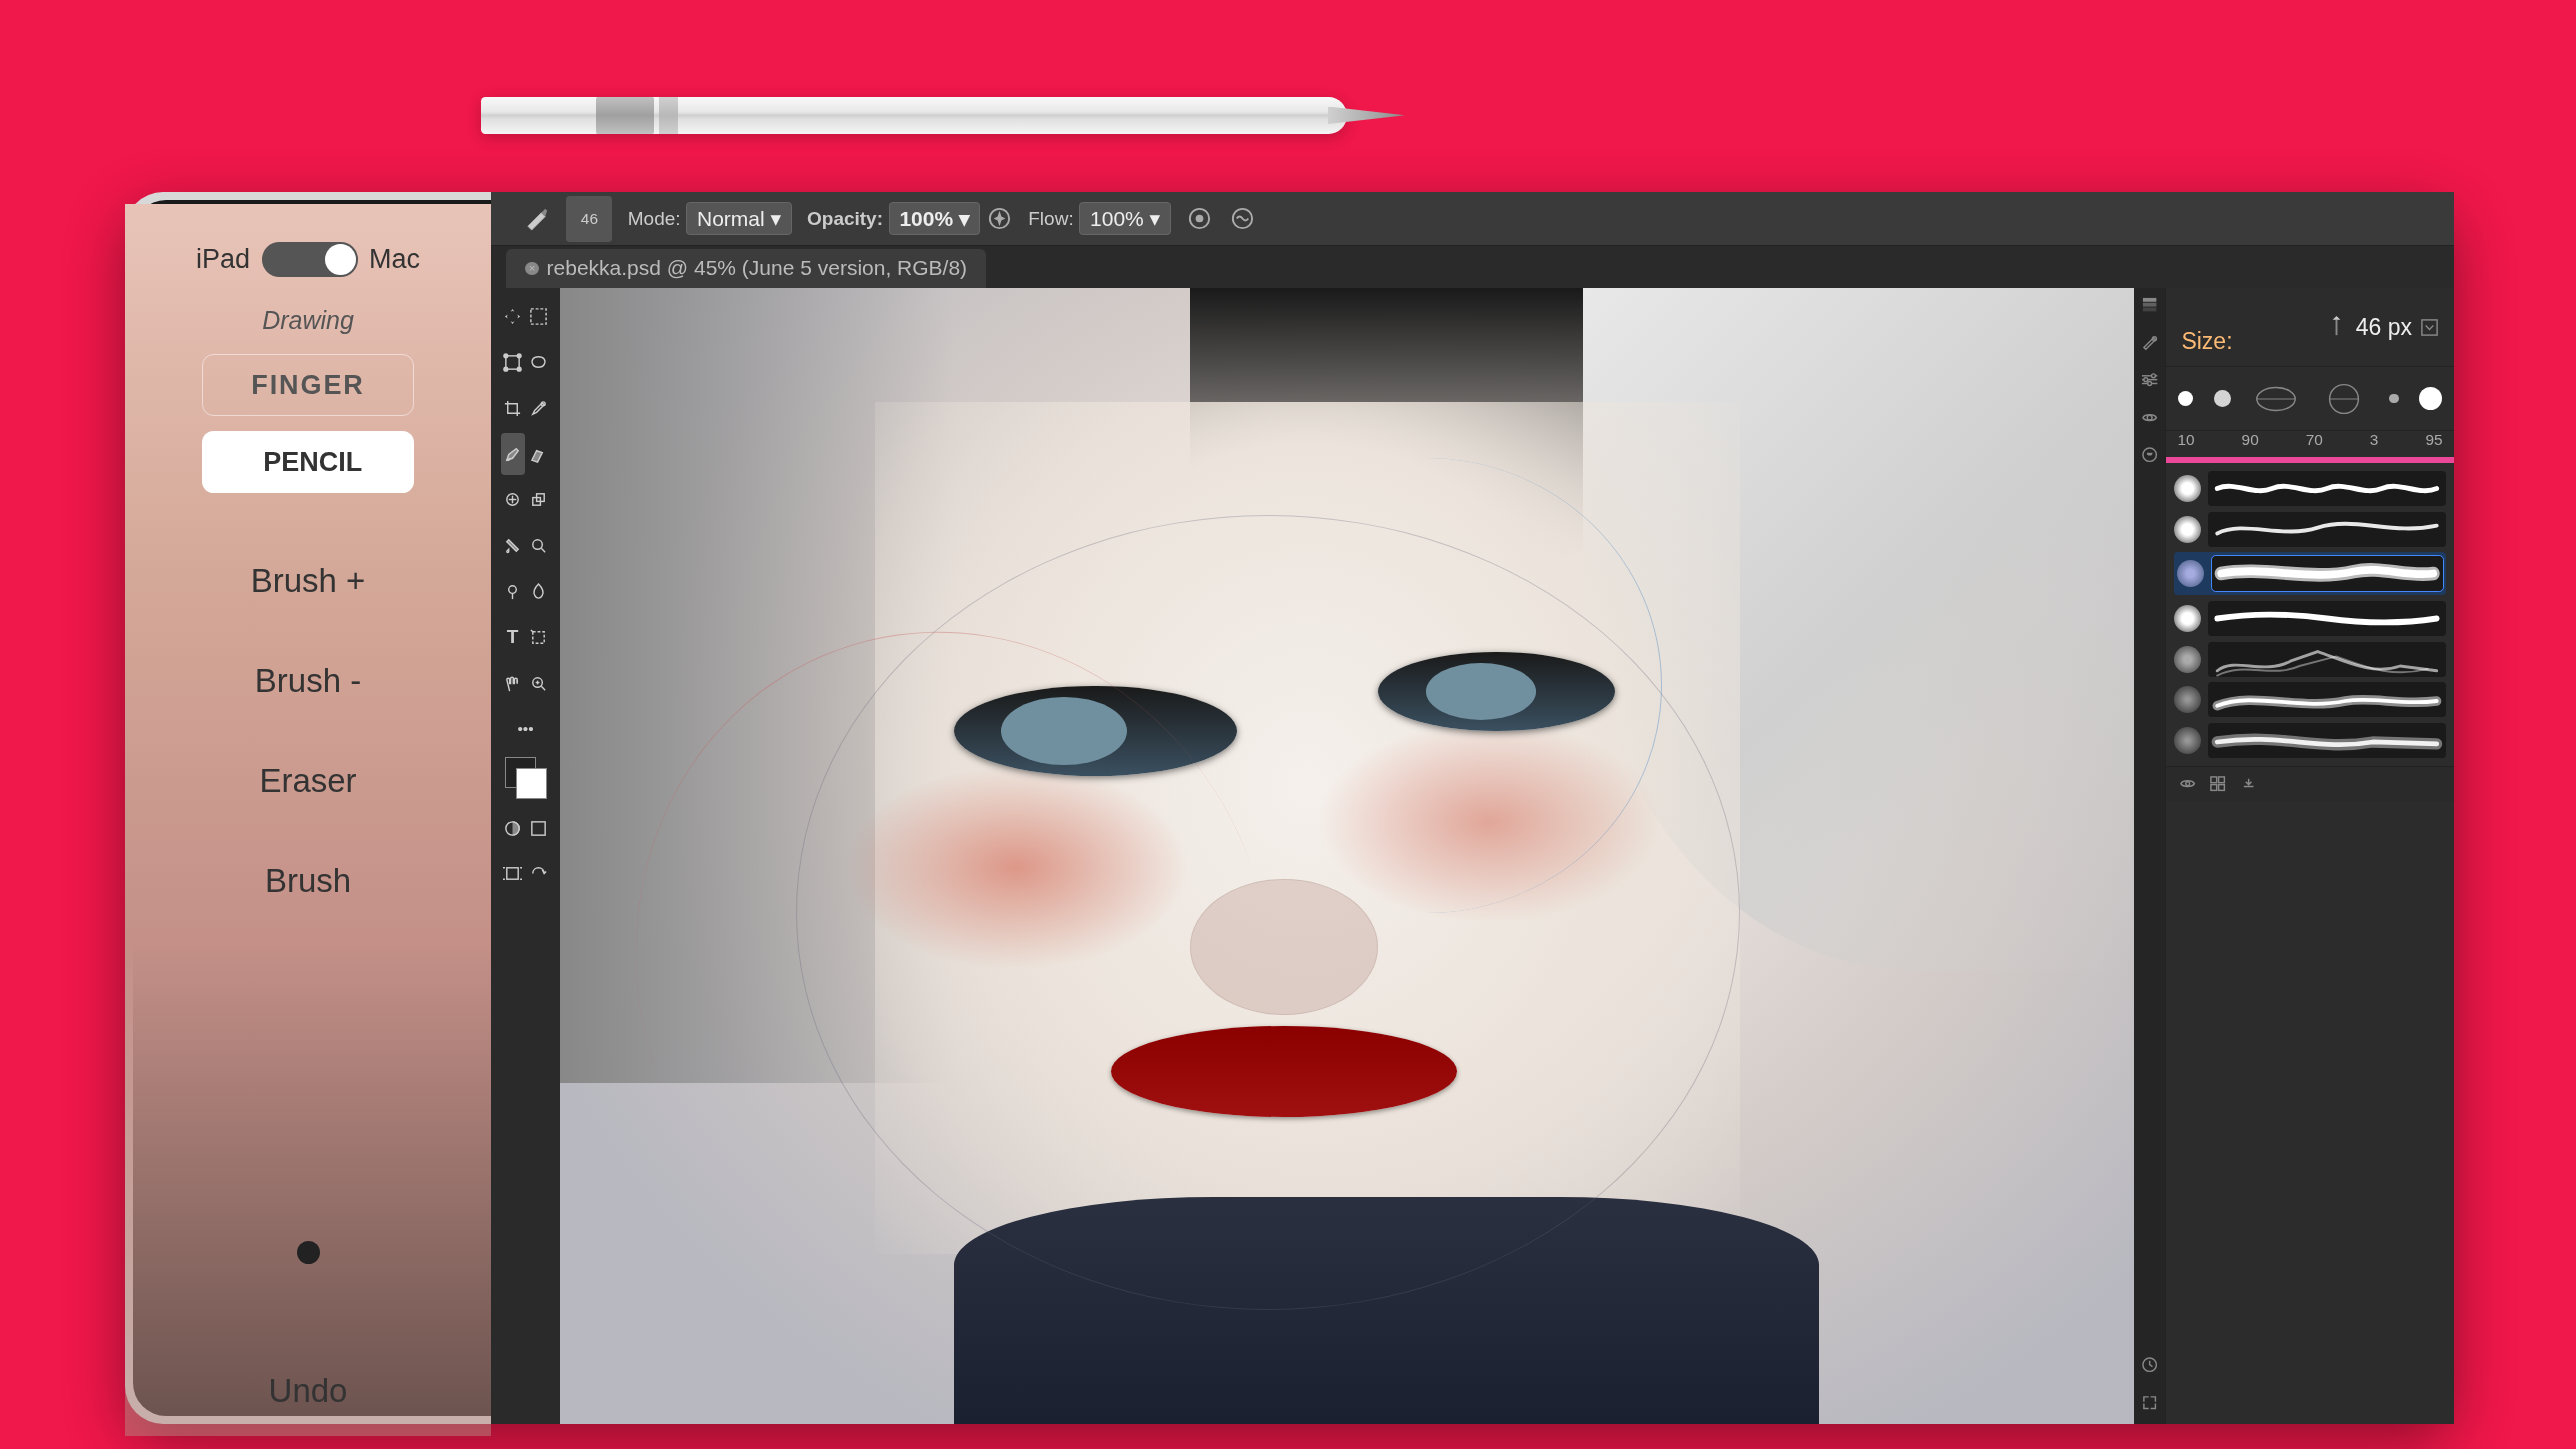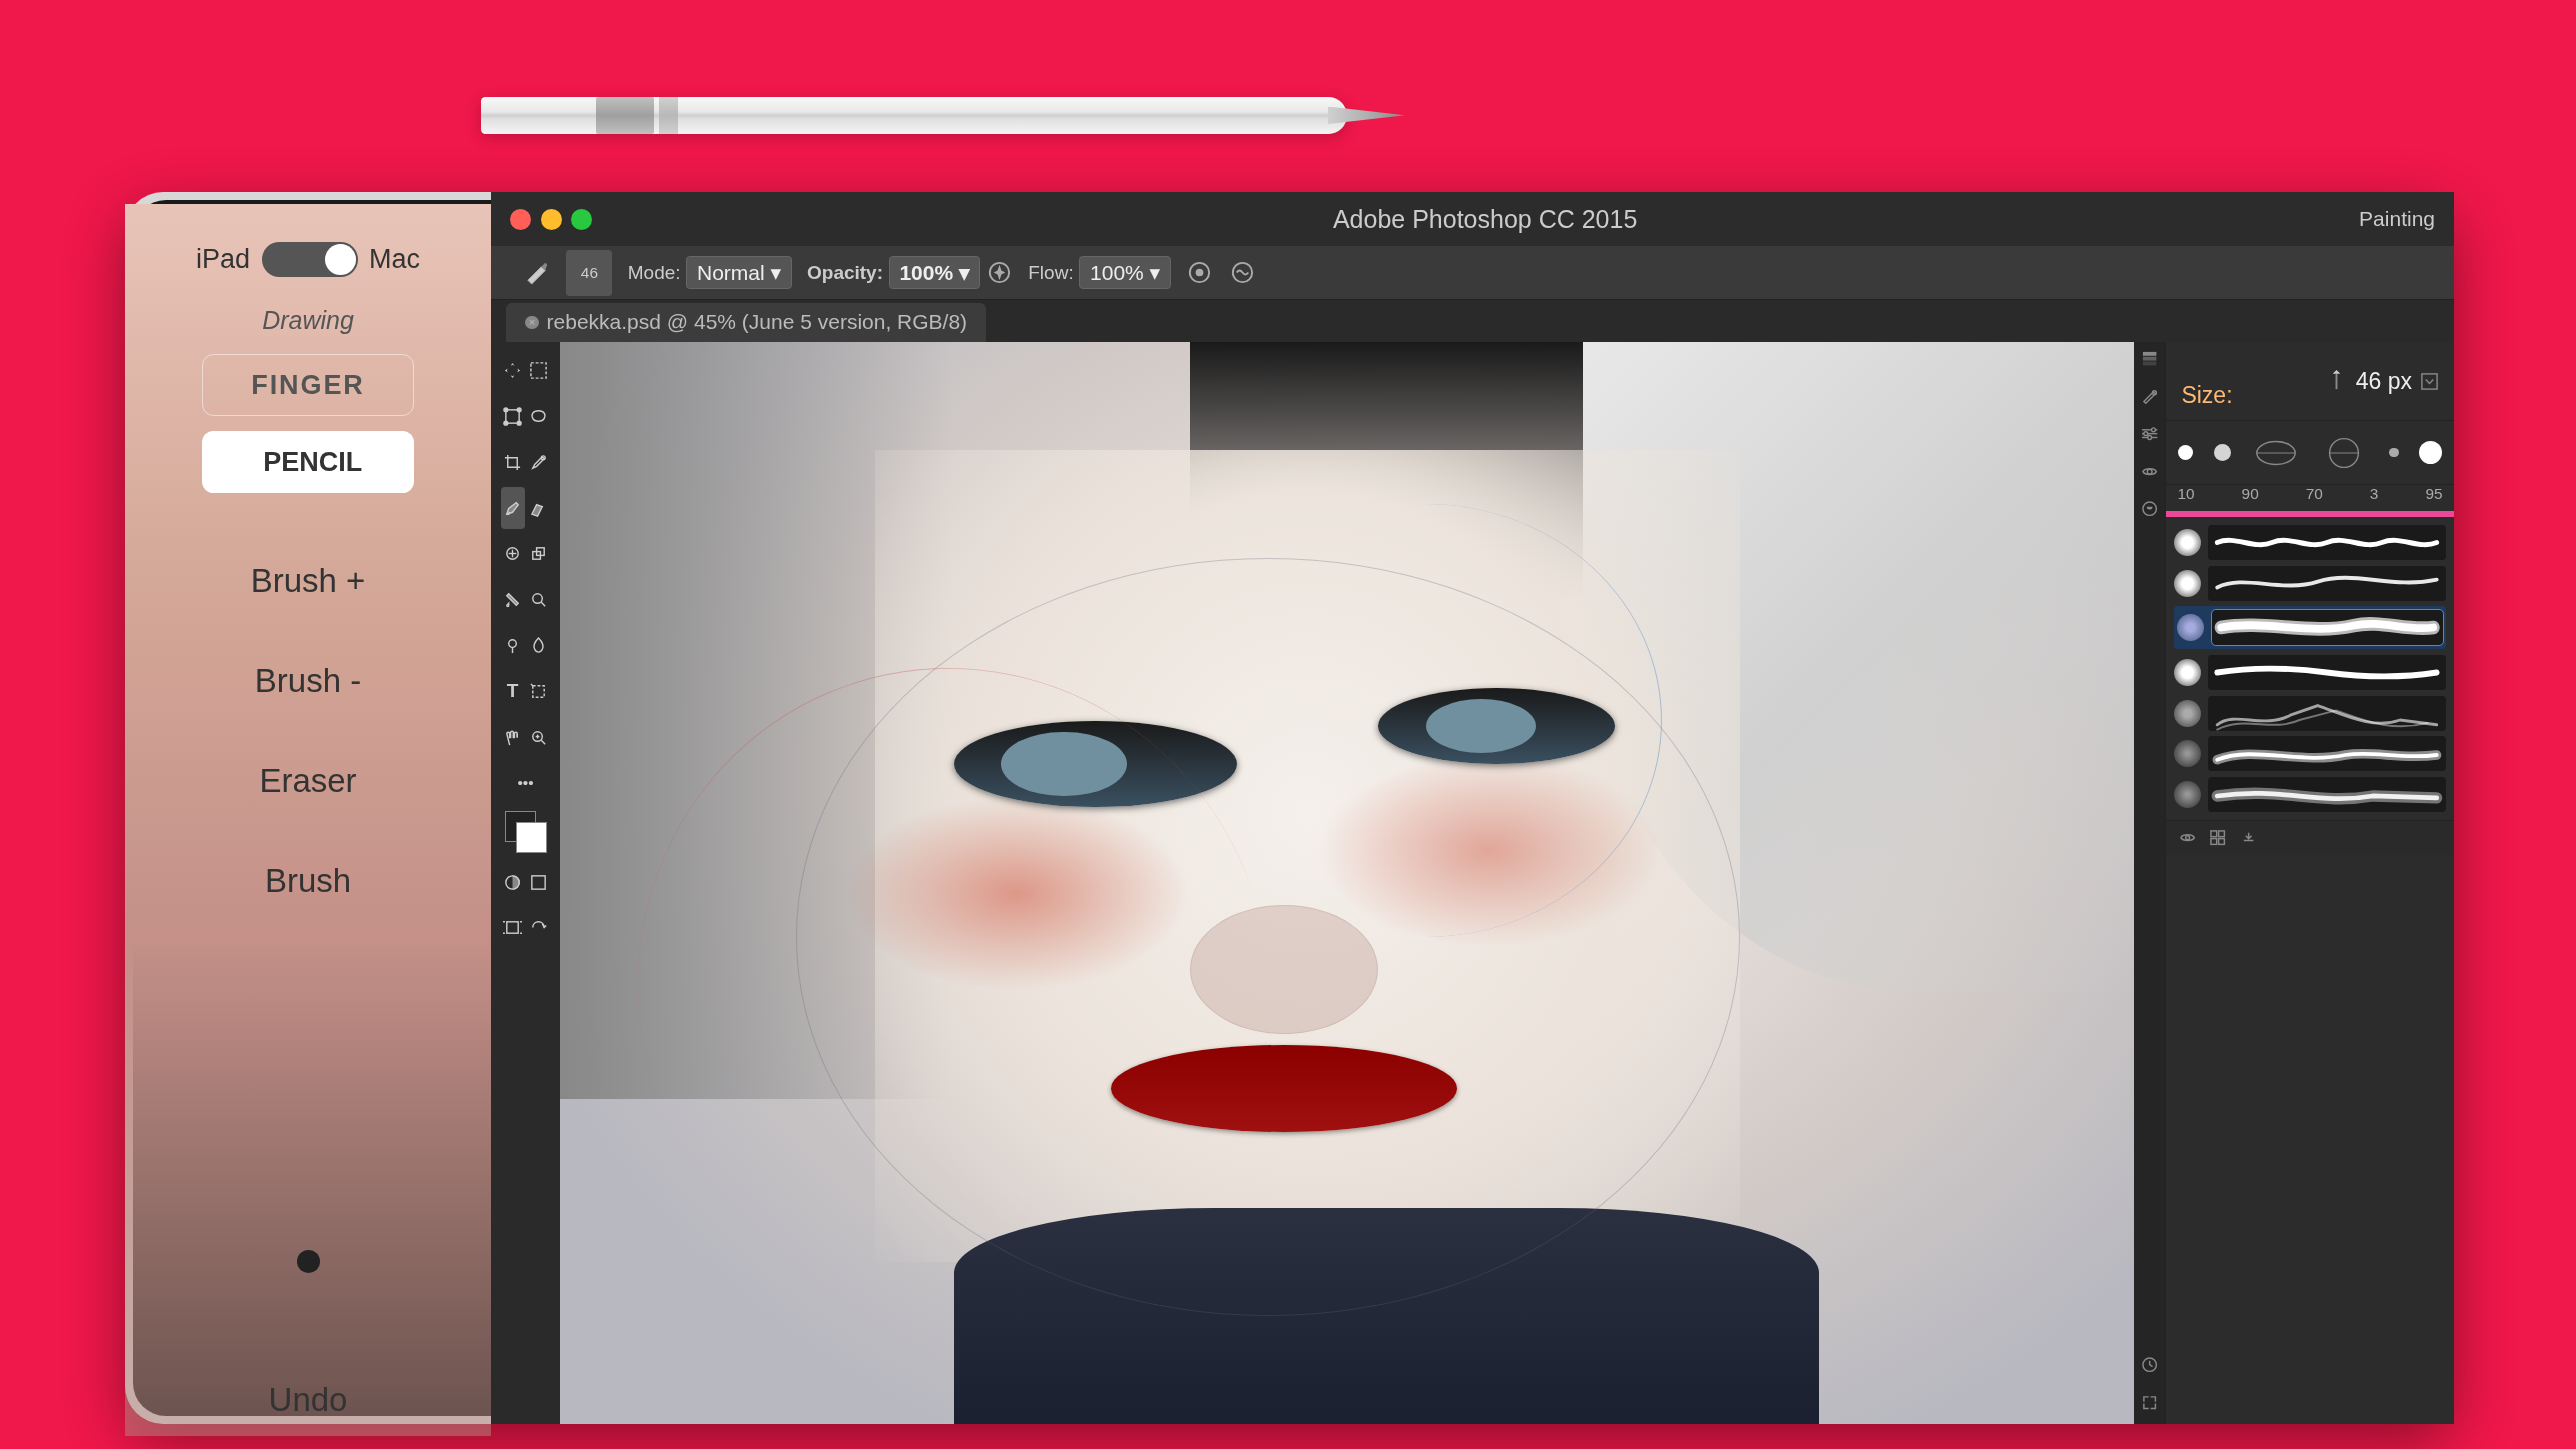--- a/index.html
+++ b/index.html
@@ -540,34 +540,25 @@
         <span>PENCIL</span>
       </div>
 
       <div class="sidebar-action">Brush +</div>
       <div class="sidebar-action">Brush -</div>
       <div class="sidebar-action">Eraser</div>
       <div class="sidebar-action">Brush</div>
 
       <div class="sidebar-dot"></div>
 
-      <div class="sidebar-action" style="margin-bottom:17px;">Undo</div>
+      <div class="sidebar-action" style="margin-bottom:26px;">Undo</div>
     </div>
 
     <div class="ps-container">
 
-      <div class="titlebar">
-        <div class="window-controls">
-          <div class="wc-red"></div>
-          <div class="wc-yellow"></div>
-          <div class="wc-green"></div>
-        </div>
-        <div class="titlebar-title">Adobe Photoshop CC 2015</div>
-        <div class="titlebar-right painting-label">Painting</div>
-      </div>
 
       <div class="options-bar">
 
         <div class="options-item">
           <svg width="27" height="27" viewBox="0 0 28 28" fill="none">
             <path d="M4 22 L18 8 L22 12 L8 26 Z" fill="#ccc" stroke="#aaa" stroke-width="1"></path>
             <path d="M18 8 L22 4 L24 6 L22 12 Z" fill="#888"></path>
           </svg>
         </div>
 

